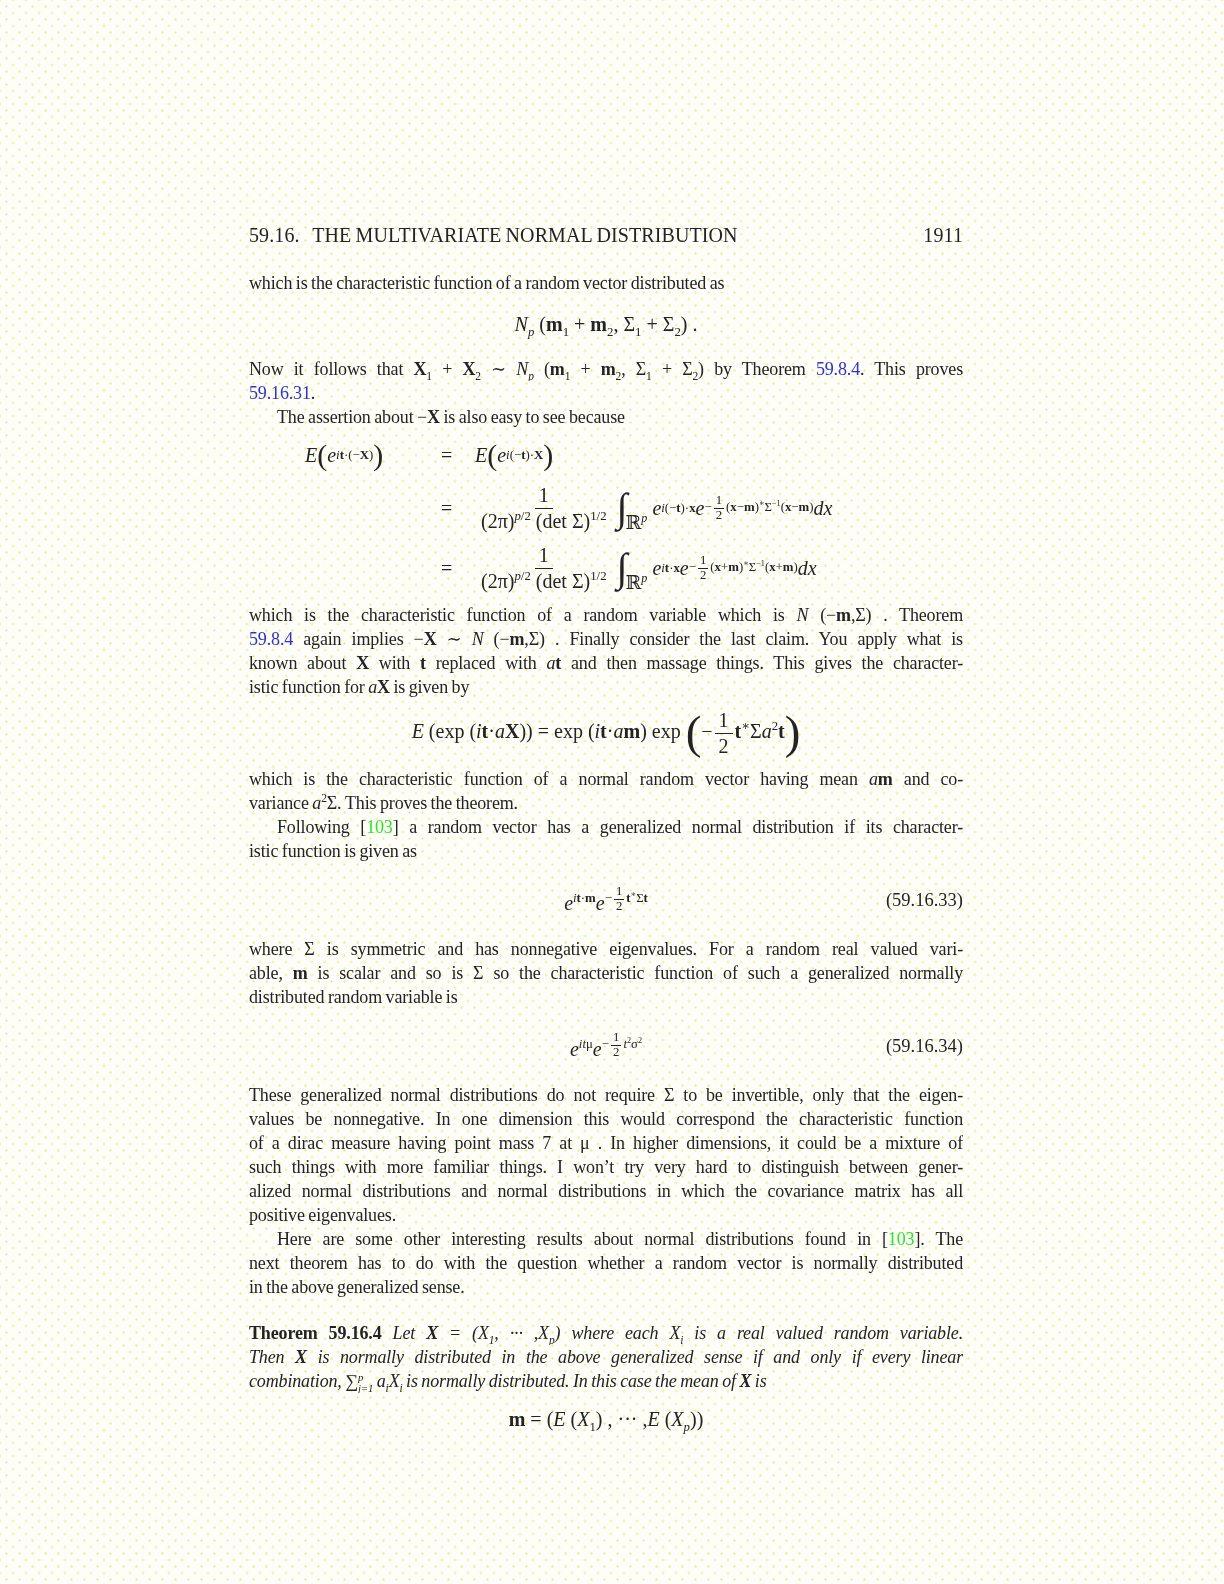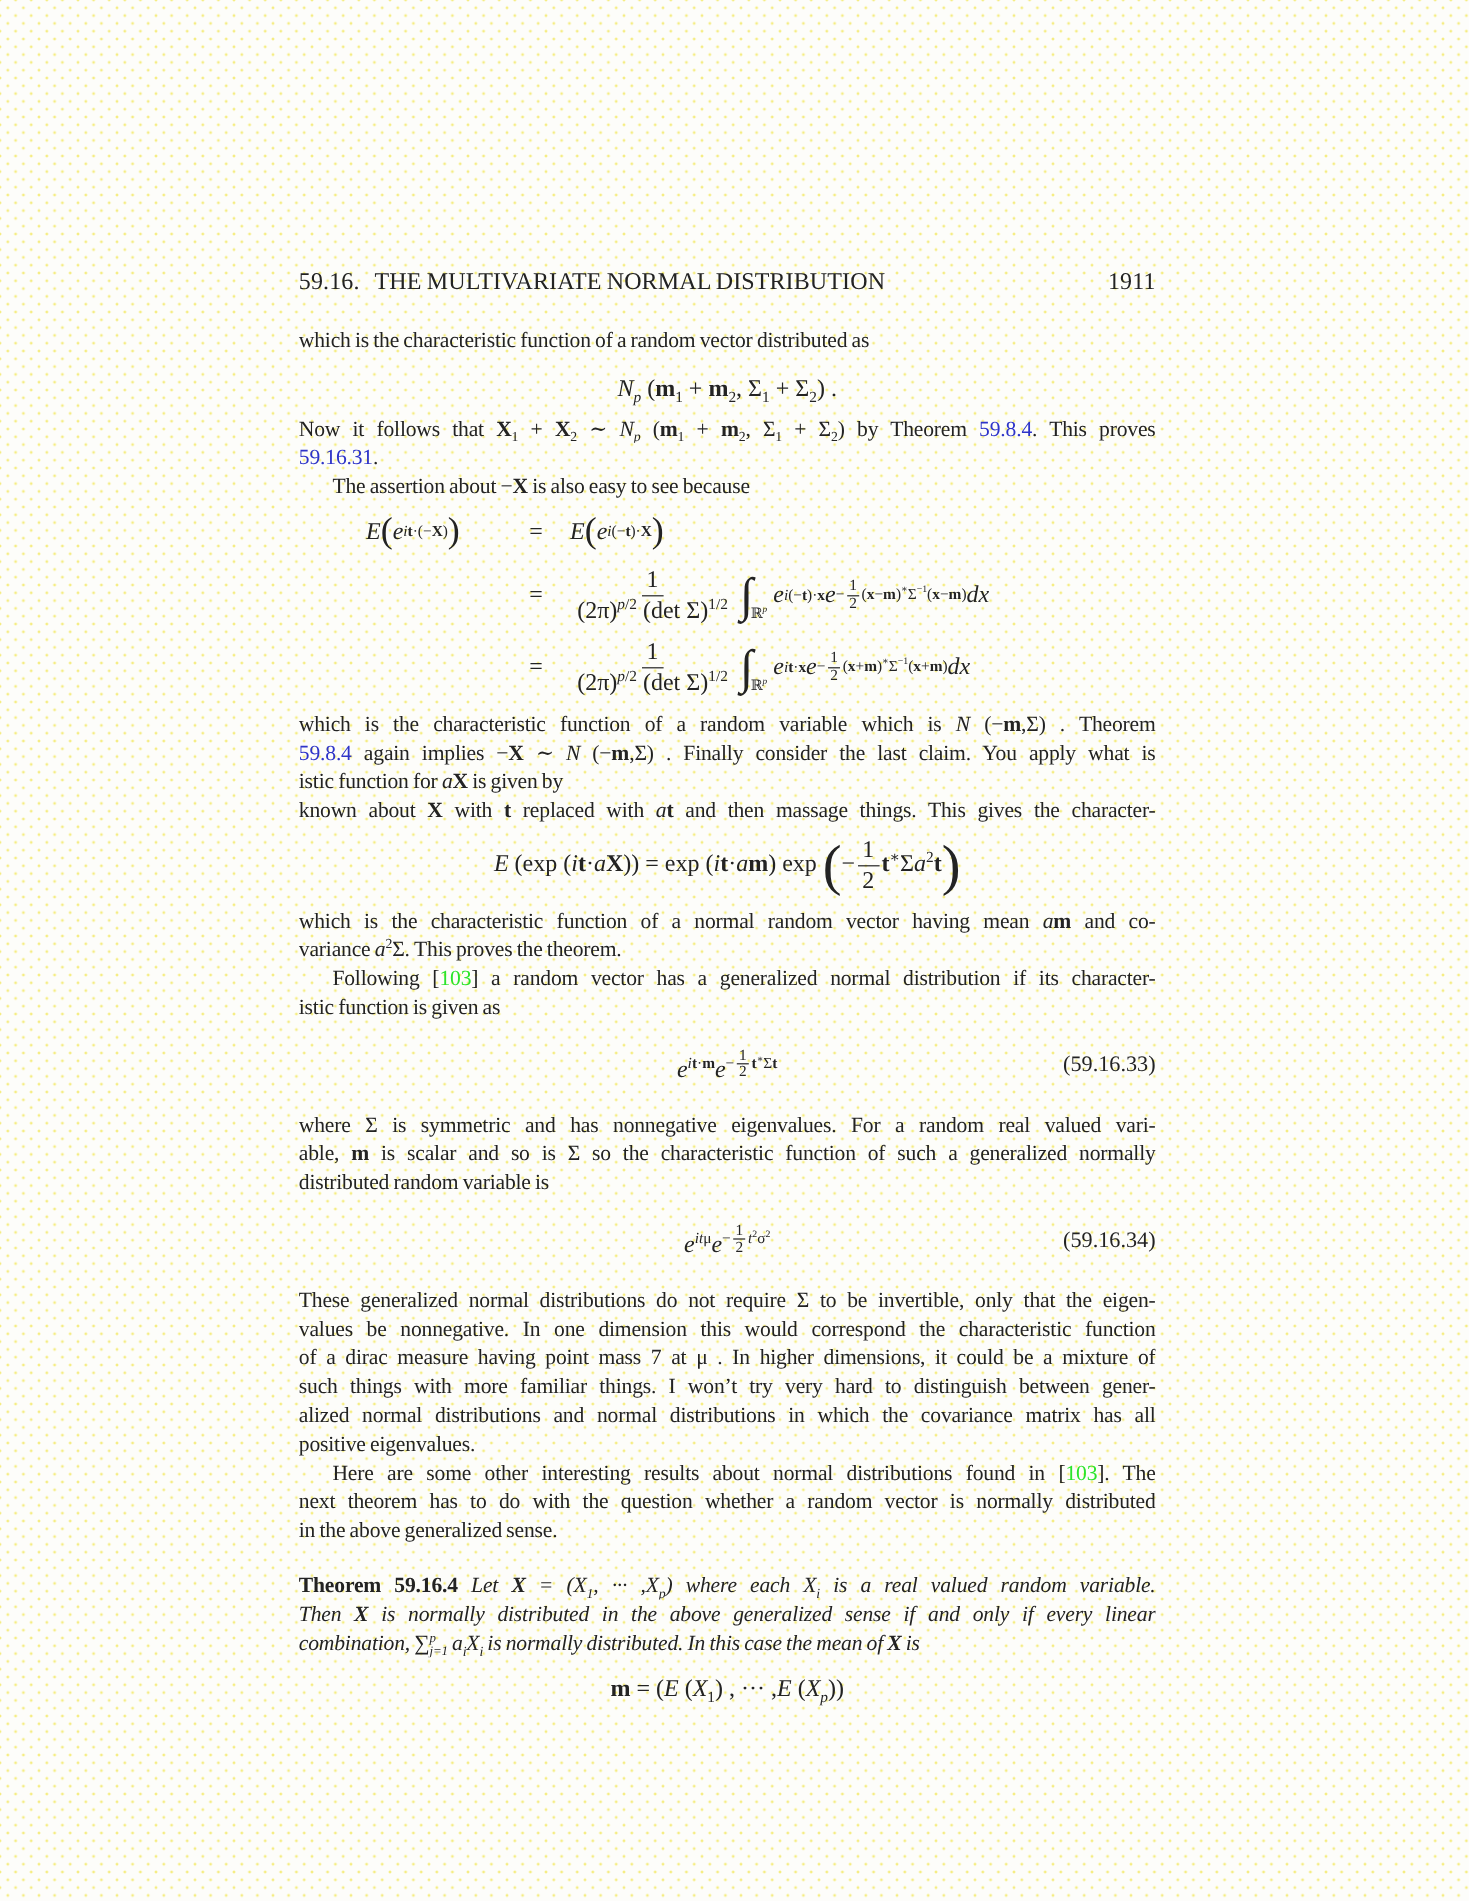--- a/index.html
+++ b/index.html
@@ -36,42 +36,42 @@
   sup{font-size:64%;line-height:0;}
   sub{font-size:64%;line-height:0;}
   mlink{color:#2e34c8;}
   mcite{color:#2be42b;}
   
   .deq{
     position:relative;display:flex;justify-content:center;align-items:center;
     min-height:34px;margin:20px 0;font-size:20px;line-height:1.2;
     letter-spacing:0;word-spacing:0;
   }
-  .deq.v-np{margin:12px 0 4px;}
+  .deq.v-np{margin:12px 0 16px;}
   .deq.v-big{min-height:56px;margin:6px 0;}
   .deq.v-final{min-height:32px;margin-top:10px;}
   .eqnum{position:absolute;right:0;top:50%;transform:translateY(-50%);font-size:18.5px;}
   
   .aeq{
     display:grid;grid-template-columns:128px 42px auto;
     align-items:center;row-gap:2px;
     margin:4px 0 6px 56px;font-size:20px;line-height:1.2;
     letter-spacing:0;word-spacing:0;
   }
   .acell{display:flex;align-items:center;min-height:44px;}
   .acell.tall{min-height:58px;}
   .acell.mid{justify-content:flex-start;padding-left:8px;}
   
   mfrac{display:inline-flex;flex-direction:column;align-items:center;vertical-align:middle;line-height:1.25;text-align:center;margin:0 2px;}
   mfrac mn{display:block;border-bottom:1.2px solid currentColor;padding:0 4px;}
   mfrac md{display:block;padding:0 4px;font-family:Liberation Serif, serif;}
   sup mfrac{line-height:1.05;}
   sup mfrac mn, sup mfrac md{padding:0 2px;}
   mint{font-size:40px;font-weight:300;vertical-align:-8px;line-height:0;margin-left:4px;}
-  mis{display:inline-block;font-size:12px;transform:translateY(13px);margin:0 5px 0 -2px;line-height:0;}
+  mis{display:inline-block;font-size:19px;transform:translateY(13px);margin:0 5px 0 -2px;line-height:0;}
   mbig{font-size:2.35em;font-weight:300;vertical-align:-0.22em;line-height:0;}
   mmed{font-size:1.5em;font-weight:300;vertical-align:-0.16em;line-height:0;}
   mss{display:inline-flex;flex-direction:column;align-items:flex-start;vertical-align:middle;line-height:1.05;font-size:60%;}
   mss sup,mss sub{font-size:100%;line-height:1.05;vertical-align:baseline;}
 </style>
 </head>
 <body>
 
 <div class="sheet">
   <div class="content">
@@ -142,22 +142,22 @@
             <sup>−<mfrac>
                 <mn>1</mn>
                 <md>2</md>
               </mfrac>(<b>x</b>+<b>m</b>)<sup>∗</sup>Σ<sup>−1</sup>(<b>x</b>+<b>m</b>)</sup>
             <i>dx</i>
           </div>
         </div>
         <div class="para">
           <div class="ln">which is the characteristic function of a random variable which is <i>N</i> (−<b>m</b>,Σ) . Theorem</div>
           <div class="ln"><mlink>59.8.4</mlink> again implies −<b>X</b> ∼ <i>N</i> (−<b>m</b>,Σ) . Finally consider the last claim. You apply what is</div>
+          <div class="ln">known about <b>X</b> with <b>t</b> replaced with <i>a</i><b>t</b> and then massage things. This gives the character-</div>
           <div class="ln nj">istic function for <i>a</i><b>X</b> is given by</div>
-          <div class="ln">known about <b>X</b> with <b>t</b> replaced with <i>a</i><b>t</b> and then massage things. This gives the character-</div>
         </div>
         <div class="deq v-big">
           <span class="feq"><i>E</i> (exp (<i>i</i><b>t</b>·<i>a</i><b>X</b>)) = exp (<i>i</i><b>t</b>·<i>a</i><b>m</b>) exp <mbig>(</mbig>−<mfrac>
               <mn>1</mn>
               <md>2</md>
             </mfrac><b>t</b><sup>∗</sup>Σ<i>a</i><sup>2</sup><b>t</b><mbig>)</mbig></span>
         </div>
         <div class="para">
           <div class="ln">which is the characteristic function of a normal random vector having mean <i>a</i><b>m</b> and co-</div>
           <div class="ln nj">variance <i>a</i><sup>2</sup>Σ. This proves the theorem.</div>

